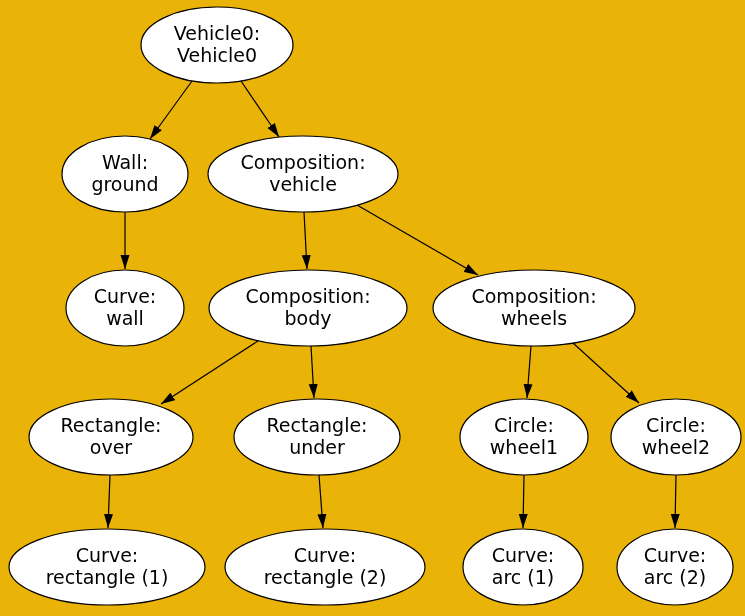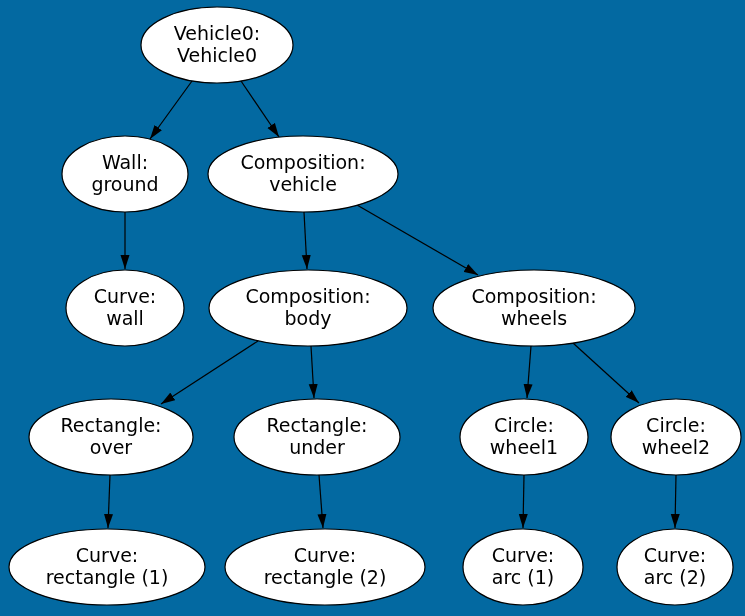--- a/index.html
+++ b/index.html
@@ -4,21 +4,21 @@
 <style>
   html, body {
     margin: 0;
     padding: 0;
     background: #ffffff;
   }
   .diagram-canvas {
     position: relative;
     width: 745px;
     height: 616px;
-    background: #0369a1;
+    background: #eab308;
   }
   svg {
     display: block;
   }
   .node-ellipse {
     fill: #ffffff;
     stroke: #000000;
     stroke-width: 1.2;
   }
   .edge-line {

